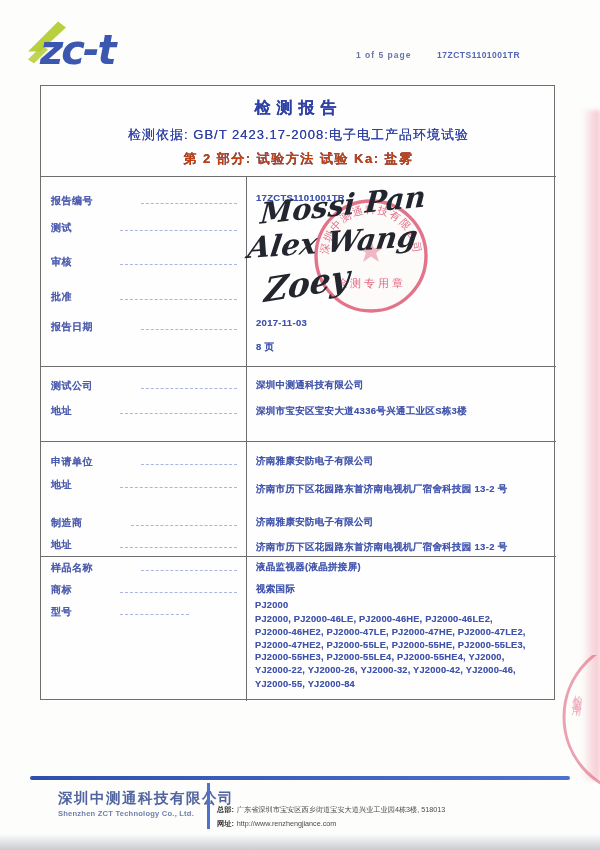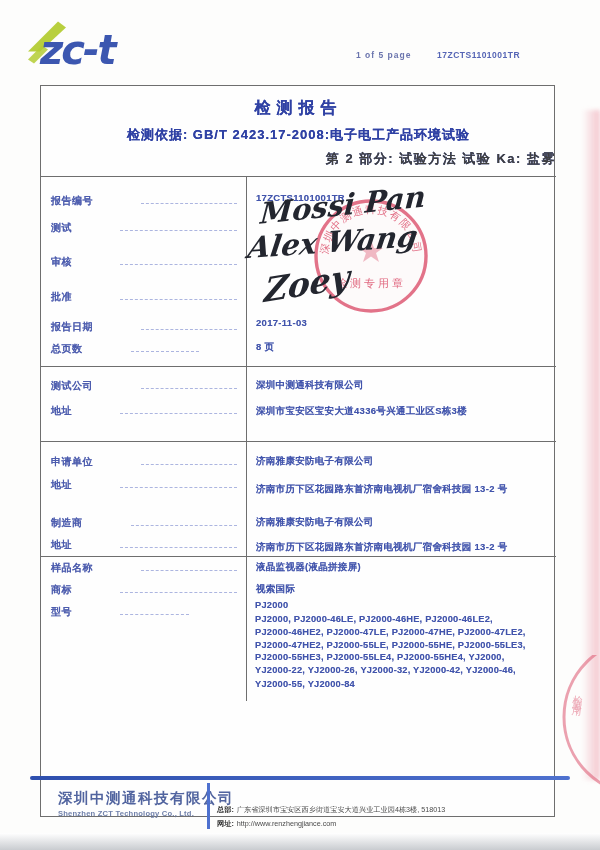--- a/index.html
+++ b/index.html
@@ -18,31 +18,31 @@
     filter:blur(2px); pointer-events:none; }
   .bottom-band { position:absolute; left:0; top:833px; width:600px; height:17px;
     background:linear-gradient(#ffffff, #c9ccd0); }
 
   
   .logo { position:absolute; left:26px; top:18px; width:130px; height:56px; }
   .pageinfo { position:absolute; left:356px; top:50px; font-size:8.5px; color:#6a74ad; letter-spacing:1px; font-weight:bold;text-align:right; }
   .repno-hdr { position:absolute; left:437px; top:50px; font-size:8.5px; color:#5565b5; letter-spacing:0.5px; font-weight:bold; }
 
   
-  .doc-table { position:absolute; left:40px; top:85px; width:515px; height:732px;
+  .doc-table { position:absolute; left:40px; top:85px; width:515px; height:615px;
     border:1.2px solid #6e6e6e; background:rgba(255,255,255,0.6); }
   .hline { position:absolute; left:0; width:515px; height:0; border-top:1.2px solid #6e6e6e; }
   .vline { position:absolute; left:205px; top:90px; width:0; height:525px; border-left:1.2px solid #6e6e6e; }
 
   .title-1 { position:absolute; left:0; top:12px; width:515px; text-align:center;
     font-size:16px; font-weight:bold; color:#2f41a4; letter-spacing:6px; text-shadow:0 0 0.6px #2f41a4; }
   .title-2 { position:absolute; left:0; top:40px; width:515px; text-align:center;
-    font-size:13px; font-weight:bold; color:#2f41a4; letter-spacing:1px; text-shadow:0 0 0.5px #2f41a4; }
-  .title-3 { position:absolute; left:0; top:64px; width:515px; text-align:right;
-    font-size:13px; font-weight:bold; color:#404040; letter-spacing:1.5px; text-shadow:0 0 0.5px #2f41a4; }
+    font-size:13px; font-weight:normal; color:#2f41a4; letter-spacing:1px; text-shadow:0 0 0.5px #2f41a4; }
+  .title-3 { position:absolute; left:0; top:64px; width:515px; text-align:center;
+    font-size:13px; font-weight:bold; color:#c2410c; letter-spacing:1.5px; text-shadow:0 0 0.5px #2f41a4; }
 
   .lbl-row { position:absolute; left:10px; width:188px; display:flex; align-items:baseline;
     color:#4c5cae; font-size:10px; font-weight:bold; letter-spacing:0.5px; text-shadow:0 0 0.5px rgba(76,92,174,0.6);gap:44px; }
   .leader { flex:1; border-bottom:1.2px dashed rgba(104,120,198,0.55); margin:0 2px 2px 4px; height:1px; }
 
   .val { position:absolute; color:#4154ac; font-size:9.5px; font-weight:bold; letter-spacing:0.3px;
     text-shadow:0 0 0.5px rgba(65,84,172,0.5); white-space:nowrap; }
   .val-wrap { white-space:normal; width:292px; line-height:13px; }
 
   
@@ -109,24 +109,20 @@
         <span class="leader"></span>
       </div>
     <div class="lbl-row" style="top:204px">
         <span>批准</span>
         <span class="leader"></span>
       </div>
     <div class="lbl-row" style="top:234px">
         <span>报告日期</span>
         <span class="leader"></span>
       </div>
-    <div class="lbl-row" style="top:256px; width:150px">
-        <span>总页数</span>
-        <span class="leader"></span>
-      </div>
 
     <div class="val" style="left:215px; top:106px">17ZCTS1101001TR</div>
     <div class="val" style="left:215px; top:231px">2017-11-03</div>
     <div class="val" style="left:215px; top:255px">8 页</div>
 
     <div class="lbl-row" style="top:293px">
         <span>测试公司</span>
         <span class="leader"></span>
       </div>
     <div class="lbl-row" style="top:318px">

